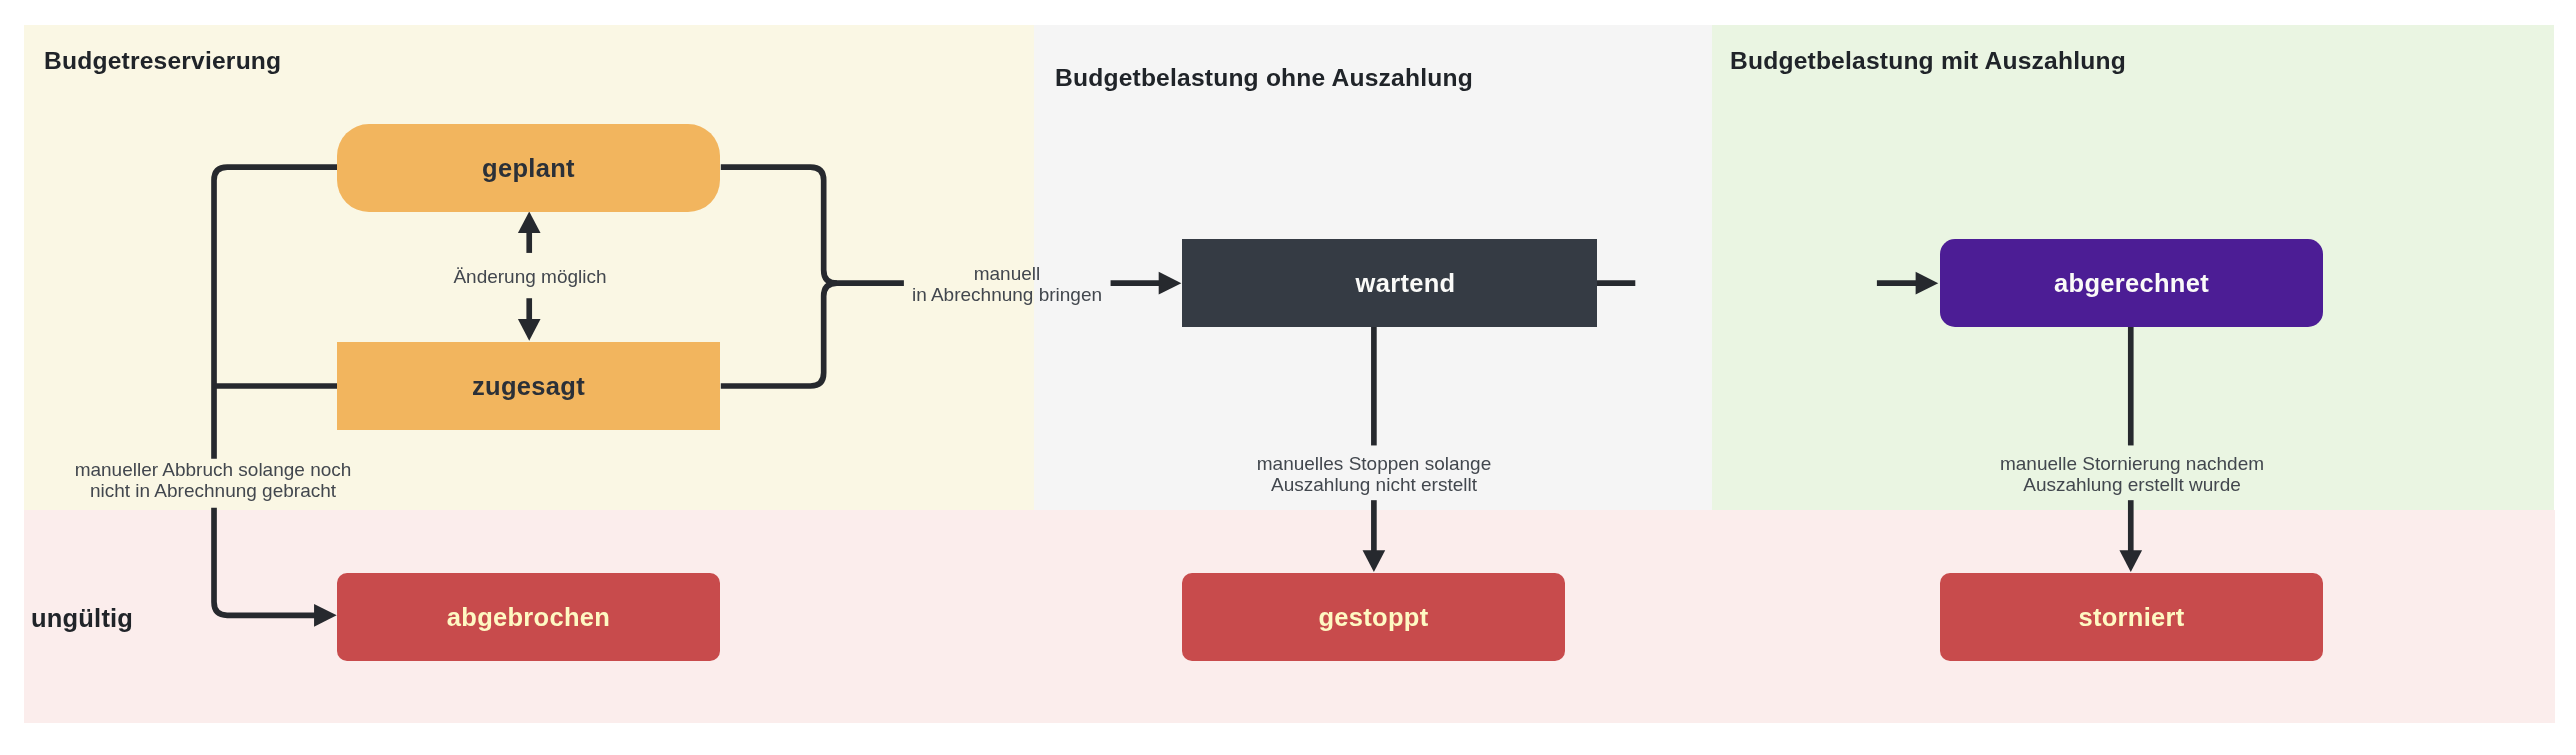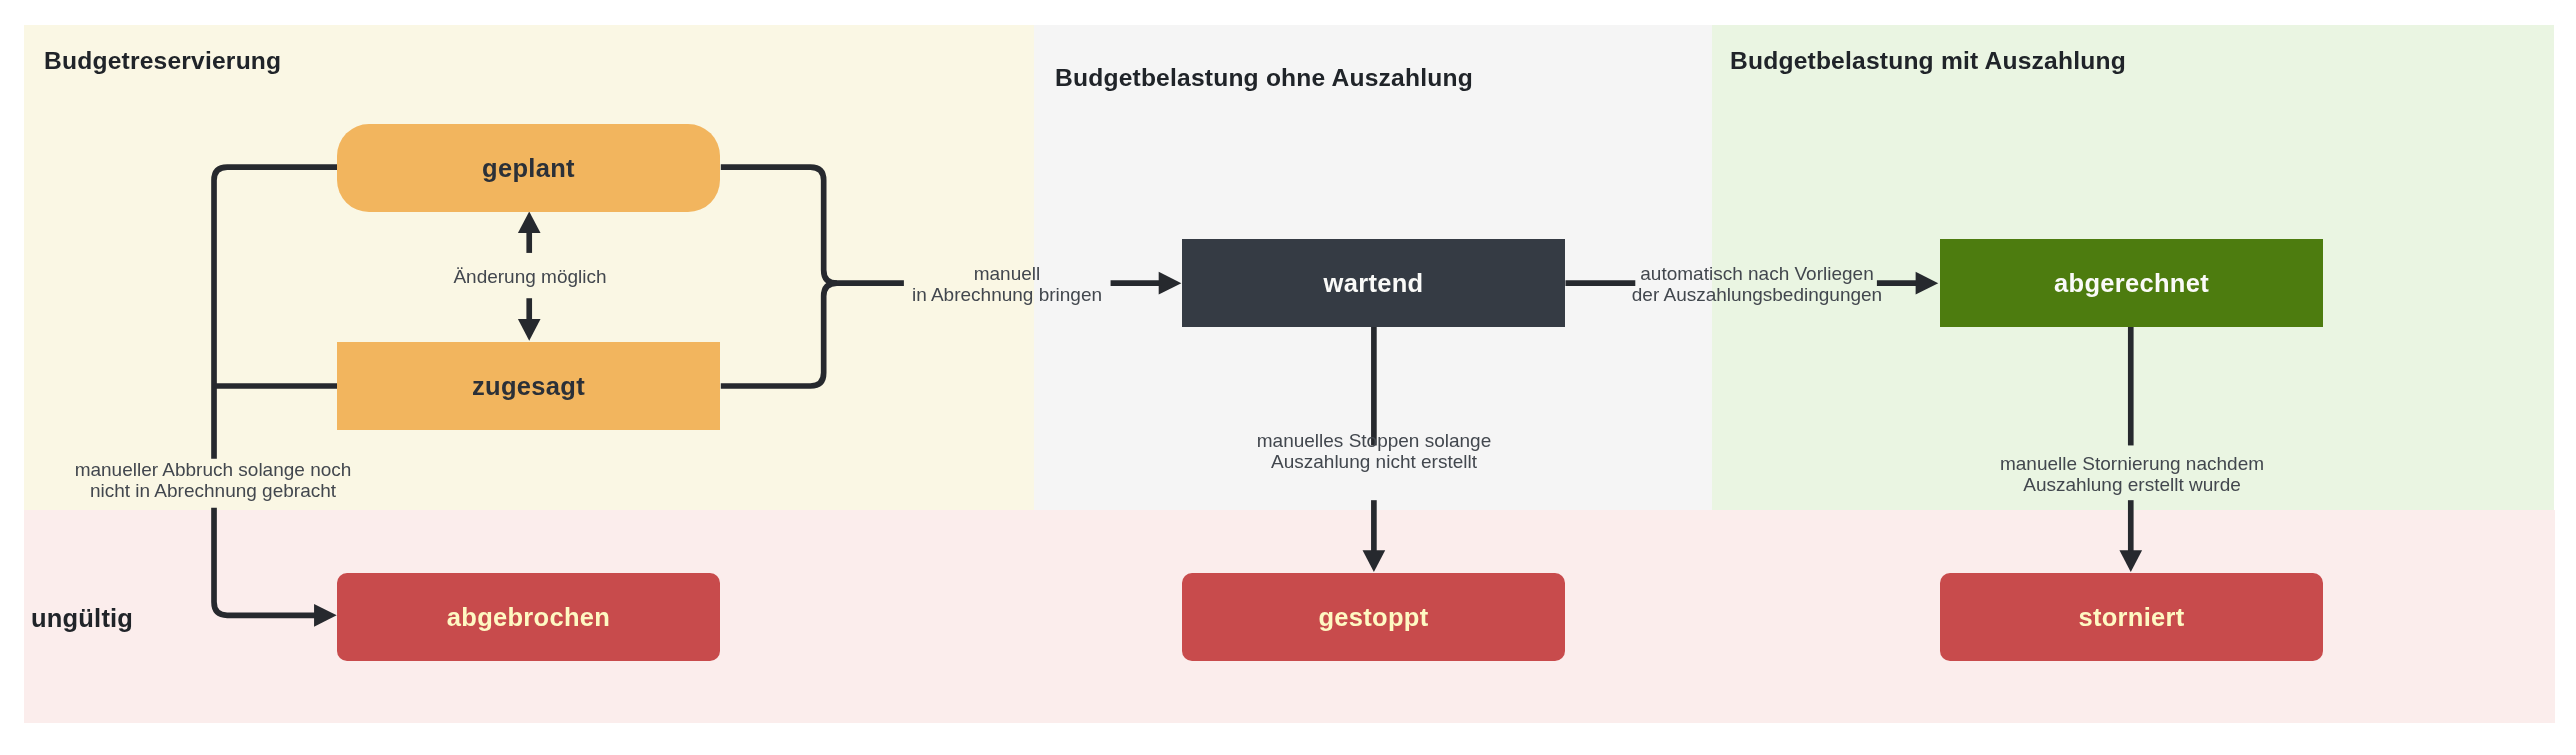--- a/index.html
+++ b/index.html
@@ -22,40 +22,40 @@
   .title-3 { left:1730px; top:47px; }
   .title-ungueltig { left:31px; top:604px; font-size:25.5px; }
 
   .state {
     position:absolute; width:383px; height:88px;
     display:flex; align-items:center; justify-content:center;
     font-weight:bold; font-size:25.5px; letter-spacing:0.3px; white-space:nowrap;
   }
   .state.orange { background:#f2b55e; color:#2b3038; }
   .state.dark   { background:#353b44; color:#fafaf8; }
-  .state.green  { background:#4d7c0f; color:#fafaf8; }
+  .state.green  { background:#4c1d95; color:#fafaf8;border-radius:15px; }
   .state.red    { background:#c84b4c; color:#fef9c3;border-radius:10px; }
 
   .st-geplant     { left:337px;  top:124px;border-radius:32px; }
   .st-zugesagt    { left:337px;  top:342px; }
-  .st-wartend     { left:1182px; top:239px; }
+  .st-wartend     { left:1182px; top:239px;padding-left:32px; }
   .st-abgerechnet { left:1940px; top:239px; }
   .st-abgebrochen { left:337px;  top:573px; }
   .st-gestoppt    { left:1182px; top:573px;align-items:center; }
   .st-storniert   { left:1940px; top:573px; }
 
   .edge-label {
     position:absolute; transform:translateX(-50%);
     text-align:center; font-size:19px; line-height:21px; color:#42474e;
     white-space:nowrap;
   }
   .el-aenderung   { left:530px;  top:266px; }
   .el-abrechnung  { left:1007px; top:263px; }
   .el-auszahlung  { left:1757px; top:263px; }
-  .el-stoppen     { left:1374px; top:430px; }
+  .el-stoppen     { left:1374px; top:453px; }
   .el-stornierung { left:2132px; top:453px; }
   .el-abbruch     { left:213px;  top:459px; }
   .edge-label span { display:block; }
 
   svg.connectors { position:absolute; left:0; top:0; width:2576px; height:755px; }
   svg.connectors path    { stroke:#26292e; stroke-width:6px; fill:none; }
   svg.connectors polygon { fill:#26292e; stroke:none; }
 </style>
 </head>
 <body>
@@ -124,24 +124,20 @@
     <span>storniert</span>
   </div>
 
   <div class="edge-label el-aenderung">
     <span>Änderung möglich</span>
   </div>
   <div class="edge-label el-abrechnung">
     <span>manuell</span>
     <span>in Abrechnung bringen</span>
   </div>
-  <div class="edge-label el-auszahlung">
-    <span>automatisch nach Vorliegen</span>
-    <span>der Auszahlungsbedingungen</span>
-  </div>
   <div class="edge-label el-stoppen">
     <span>manuelles Stoppen solange</span>
     <span>Auszahlung nicht erstellt</span>
   </div>
   <div class="edge-label el-abbruch">
     <span>manueller Abbruch solange noch</span>
     <span>nicht in Abrechnung gebracht</span>
   </div>
   <div class="edge-label el-stornierung">
     <span>manuelle Stornierung nachdem</span>

